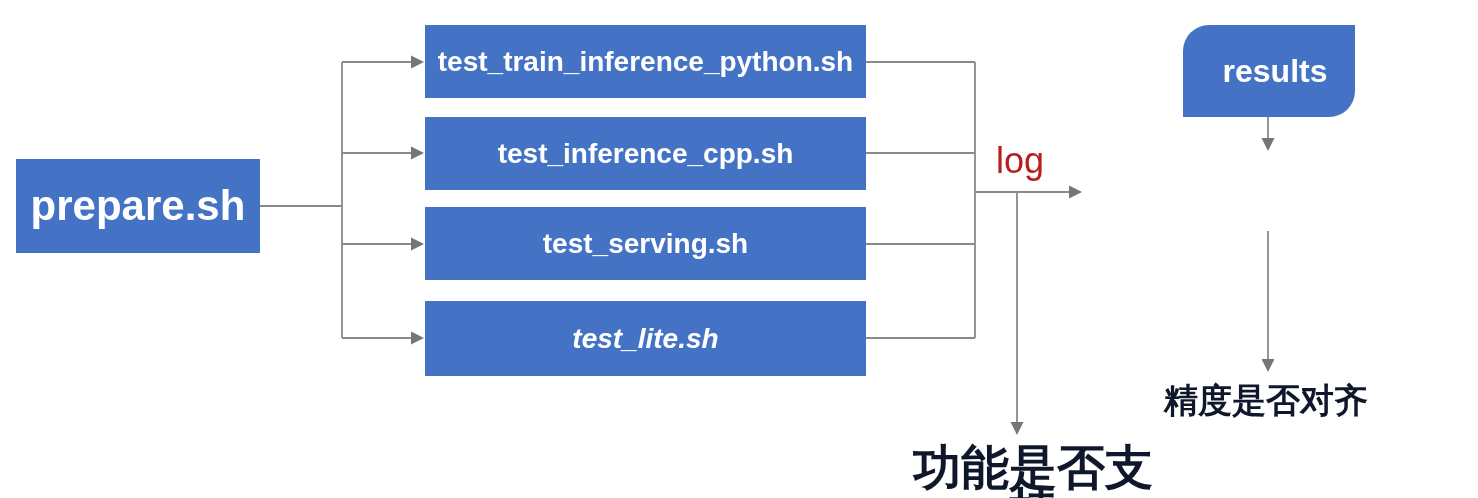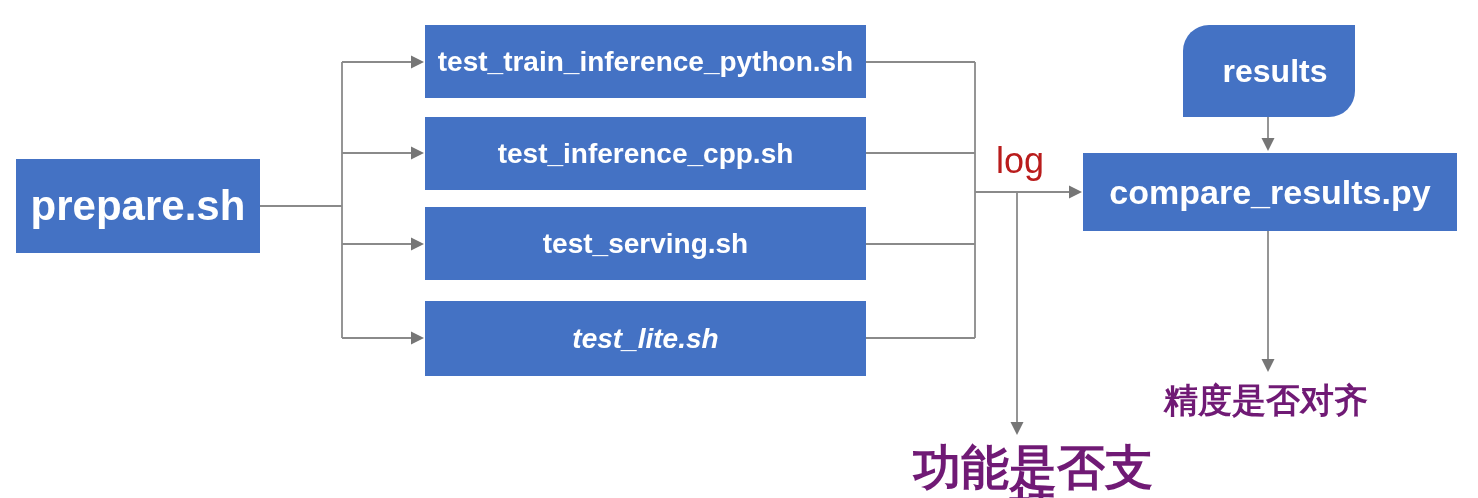--- a/index.html
+++ b/index.html
@@ -44,21 +44,21 @@
   .label {
     position: absolute;
     text-align: center;
   }
   .label-log {
     left: 979px; top: 141px; width: 82px;
     font-size: 36px; line-height: 40px;
     color: #b91c1c; font-weight: normal;
   }
   .label-red {
-    color: #701a75;
+    color: #0f172a;
     font-weight: bold;
   }
   .label-accuracy { left: 1138px; top: 381px; width: 256px; font-size: 34px; line-height: 38px; }
   .label-feature  { left: 898px;  top: 447px; width: 270px; font-size: 48px; line-height: 42px; }
 </style>
 </head>
 <body>
 
 <div class="canvas">
 
@@ -111,21 +111,20 @@
   <div class="node node-test node-test-1">test_train_inference_python.sh</div>
 
   <div class="node node-test node-test-2">test_inference_cpp.sh</div>
 
   <div class="node node-test node-test-3">test_serving.sh</div>
 
   <div class="node node-test node-test-4">test_lite.sh</div>
 
   <div class="node node-results">results</div>
 
-  <div class="node node-compare">compare_results.py</div>
 
   <div class="label label-log">log</div>
 
   <div class="label label-red label-feature">功能是否支持</div>
 
   <div class="label label-red label-accuracy">精度是否对齐</div>
 
 </div>
 
 </body></html>

